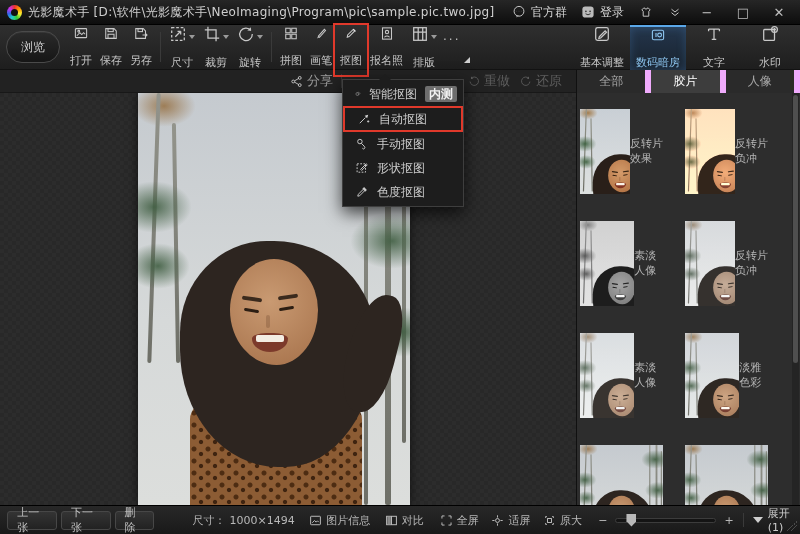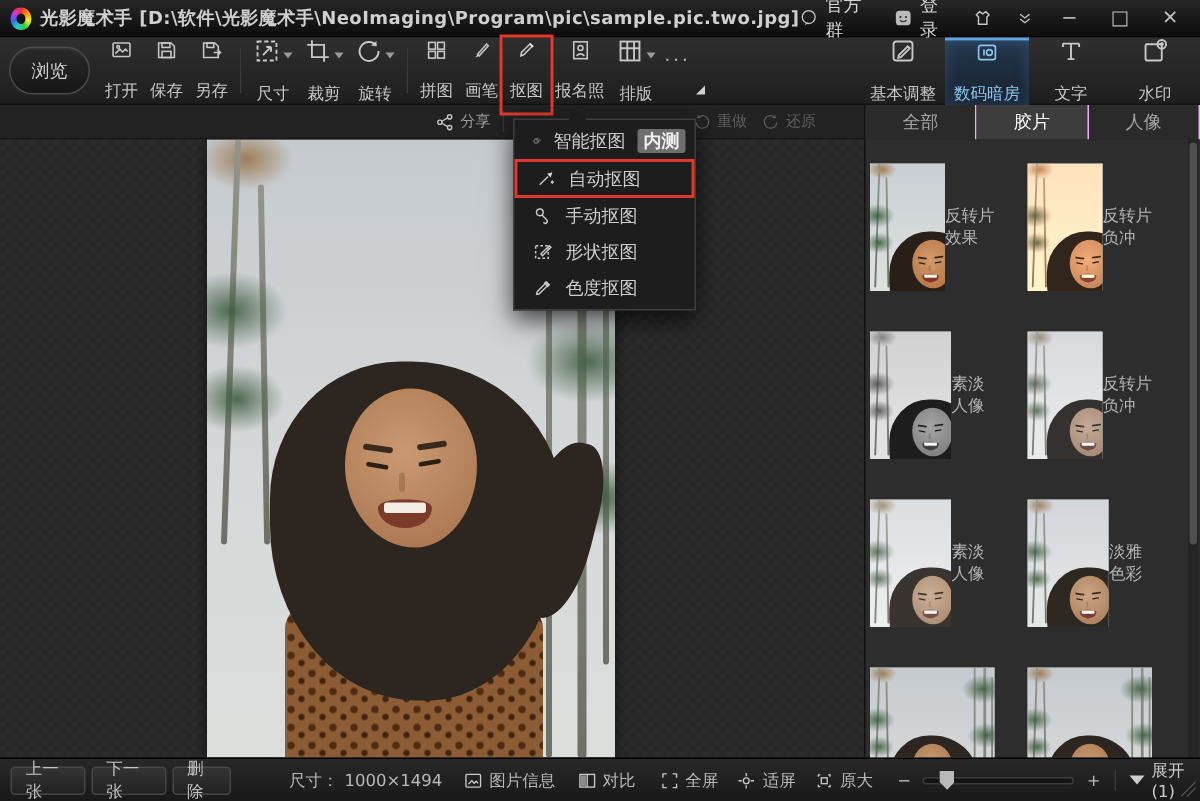--- a/index.html
+++ b/index.html
@@ -9,21 +9,21 @@
   svg { display:block; }
   .ic { stroke:#c8c8c8; fill:none; stroke-width:1.4; }
 
   
   .titlebar { position:absolute; left:0; top:0; width:800px; height:25px;
     background:linear-gradient(#262626,#0d0d0d); display:flex; align-items:center;
     border-bottom:1px solid #000; color:#cfcfcf; font-size:12px; }
   .logo { width:15px; height:15px; border-radius:50%; margin:0 6px 0 7px;
     background:conic-gradient(#e33,#f90,#fe3,#3c3,#2cc,#36e,#c3e,#e33); position:relative; }
   .logo::after { content:""; position:absolute; inset:4px; border-radius:50%; background:#111; }
-  .win-title { font-weight:bold; letter-spacing:.3px; white-space:nowrap; }
+  .win-title { font-weight:normal; letter-spacing:.3px; white-space:nowrap; }
   .tb-right { margin-left:auto; display:flex; align-items:center; gap:14px; padding-right:10px; }
   .tb-link { display:flex; align-items:center; gap:5px; color:#d5d5d5; cursor:default; }
   .winbtn { width:22px; text-align:center; color:#bdbdbd; font-size:13px; }
 
   
   .toolbar { position:absolute; left:0; top:25px; width:800px; height:45px;
     background:linear-gradient(#2f2f2f,#1e1e1e); border-bottom:1px solid #121212;
     display:flex; align-items:center; }
   .browse { width:54px; height:32px; margin:0 6px 0 6px; border-radius:16px;
     border:1px solid #4a4a4a; background:linear-gradient(#2a2a2a,#161616);
@@ -41,21 +41,21 @@
   .redbox { position:absolute; left:-3px; right:-3px; top:-3px; bottom:-9px;
     border:2px solid #e0392b; z-index:30; pointer-events:none; }
   .tb-rightgrp { margin-left:auto; display:flex; align-items:center; height:45px; padding-right:2px; }
   .tb-btn.right { min-width:56px; height:45px; }
   .tb-btn.active-blue { background:linear-gradient(#24364c,#18222e); color:#8cc4ee;
     border-top:2px solid #5aa7e8; box-shadow:inset 0 0 10px rgba(90,160,230,.25); }
   .tb-btn.active-blue .ic { stroke:#8cc4ee; }
 
   
   .actionbar { position:absolute; left:0; top:70px; width:576px; height:23px; background:#222;
-    border-bottom:1px solid #181818; display:flex; align-items:center; font-size:10px; color:#9a9a9a; }
+    border-bottom:1px solid #181818; display:flex; align-items:center; font-size:13px; color:#9a9a9a; }
   .ab-item { display:flex; align-items:center; gap:4px; }
   .ab-sep { width:1px; height:14px; background:#101010; border-right:1px solid #383838; margin:0 8px; }
   .grayed { color:#5e5e5e; }
   .grayed .ic { stroke:#5e5e5e; }
 
   
   .canvas { position:absolute; left:0; top:93px; width:576px; height:412px; background:#282828;
     background-image:linear-gradient(45deg,rgba(255,255,255,.018) 25%,transparent 25%,transparent 75%,rgba(255,255,255,.018) 75%),
                      linear-gradient(45deg,rgba(255,255,255,.018) 25%,transparent 25%,transparent 75%,rgba(255,255,255,.018) 75%);
     background-size:8px 8px; background-position:0 0,4px 4px; overflow:hidden; }
@@ -113,21 +113,21 @@
   .menu-item { height:24px; display:flex; align-items:center; gap:8px; padding:0 6px 0 12px;
     color:#cccccc; font-size:12px; white-space:nowrap; }
   .menu-item.red { border:2px solid #e0392b; height:26px; }
   .badge { background:#6e6e6e; color:#f0f0f0; font-size:12px; font-weight:bold;
     padding:1px 4px; border-radius:2px; line-height:1.2; }
 
   
   .rp-tabs { position:absolute; left:576px; top:70px; width:224px; height:23px; display:flex;
     background:#262626; border-left:1px solid #101010; }
   .rp-tab { flex:1; display:flex; align-items:center; justify-content:center; font-size:12px;
-    color:#a6a6a6; background:#2a2a2a; border-right:1px solid #f0abfc; }
+    color:#a6a6a6; background:#2a2a2a; border-right:6px solid #f0abfc; }
   .rp-tab.active { background:#3d3d3d; color:#fff; }
   .rightpanel { position:absolute; left:576px; top:93px; width:224px; height:412px;
     background:#2d2d2d; border-left:1px solid #101010; overflow:hidden; }
   .rp-grid { position:absolute; left:3px; top:2px; display:grid;
     grid-template-columns:83px 83px; column-gap:22px; }
   .rp-cell { height:112px; display:flex; flex-direction:row; align-items:center; }
   .thumb { width:83px; height:85px; overflow:hidden; background:#cfd3d5; }
   .thumb .scene { transform:scale(.306); transform-origin:0 0; }
   .rp-label { height:27px; display:flex; align-items:center; font-size:11px; color:#b5b5b5; }
   .t-a .scene { filter:saturate(1.15) contrast(1.06); }

